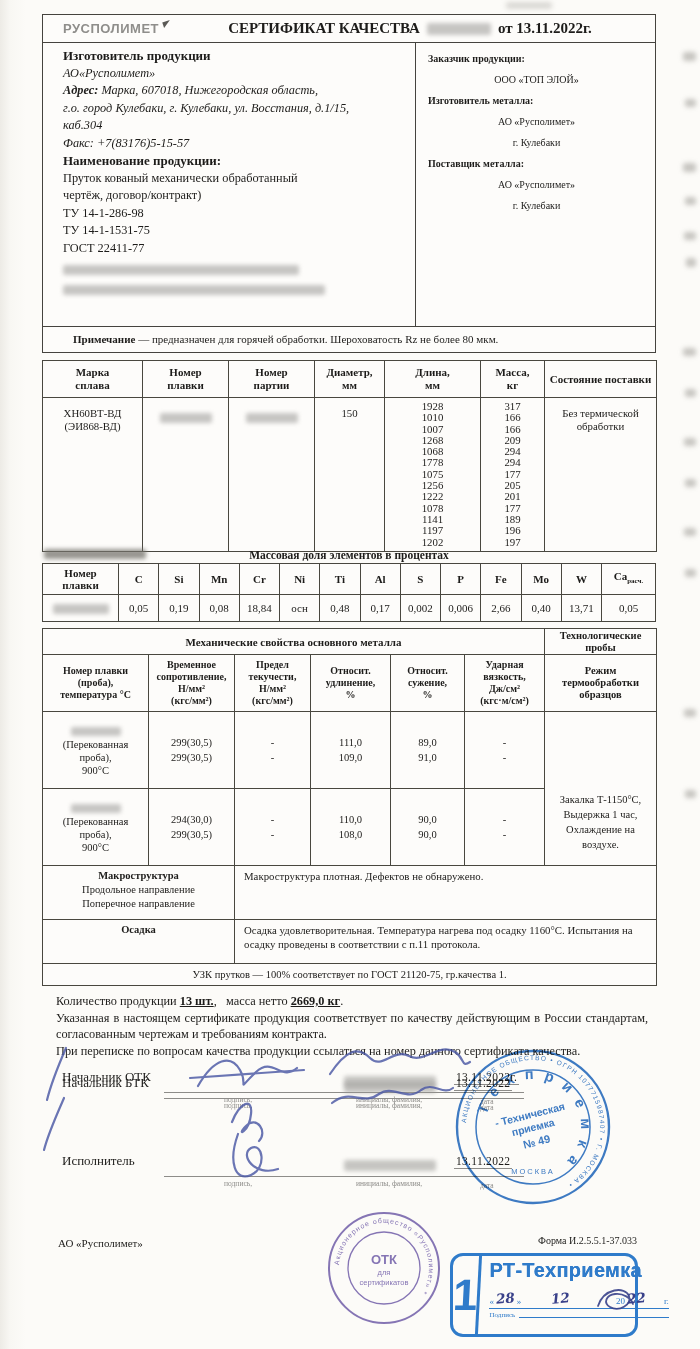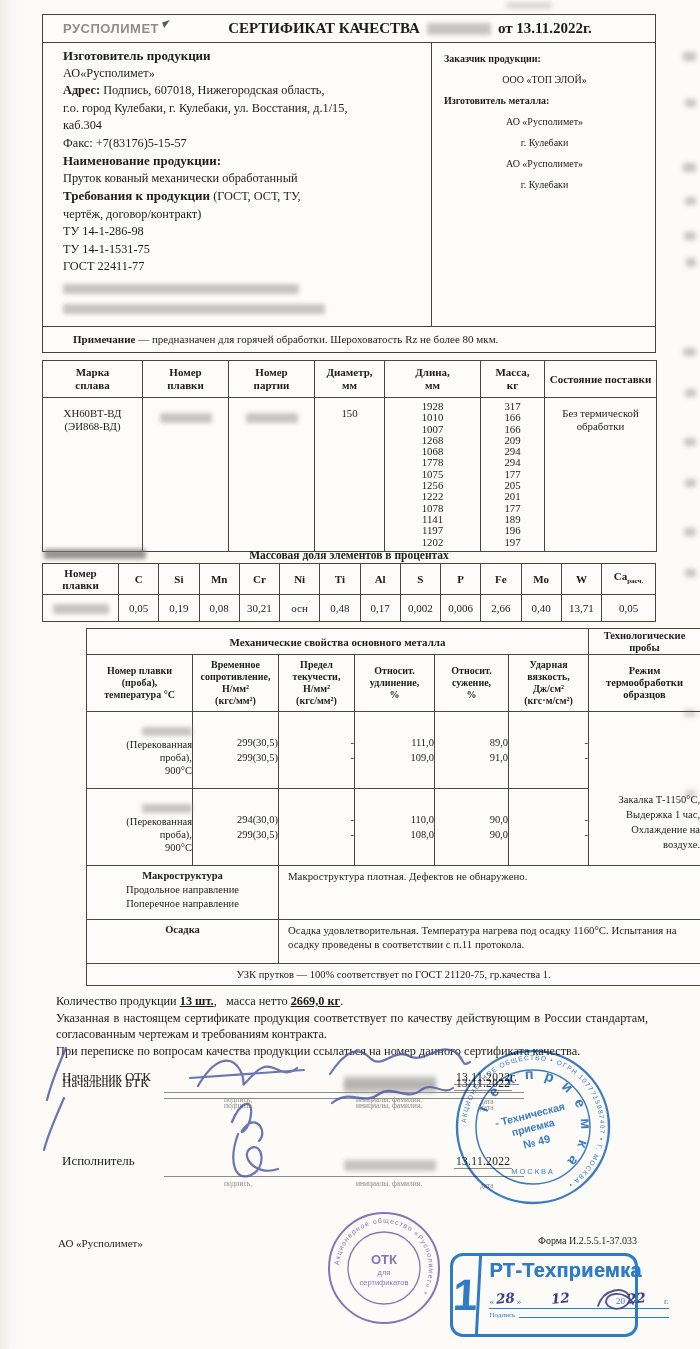--- a/index.html
+++ b/index.html
@@ -1,34 +1,34 @@
 <!DOCTYPE html>
 <html><head>
 <meta charset="utf-8">
 <style>
   html,body{margin:0;padding:0;background:#efeeea;}
   .page{position:relative;width:700px;height:1349px;margin:0 auto;background:#fcfbf8;
         font-family:"Liberation Serif","DejaVu Serif",serif;color:#1d1c1a;overflow:hidden;
         background-image:linear-gradient(90deg,#edebe6 0,#f8f7f3 10px,#fcfbf8 26px);}
-  .b{font-weight:bold}.i{}.pre{white-space:pre-line}
+  .b{font-weight:bold}.i{font-style:italic}.pre{white-space:pre-line}
   .fs13{font-size:13px}
   .redact{background:#9a9996;opacity:.55;filter:blur(2px);border-radius:2px;display:inline-block;vertical-align:middle;}
   .redact.dark{background:#77756f;opacity:.75;}
   .blob{position:absolute;background:#b9b7b2;filter:blur(2.5px);opacity:.8;border-radius:2px;}
 
   
   .info-box{position:absolute;left:42px;top:14px;width:612px;border:1.6px solid #45433e;background:rgba(255,255,255,.35);}
   .hdr-row{height:27px;border-bottom:1.6px solid #45433e;display:flex;align-items:center;padding:0 6px;}
   .logo{margin-left:14px;font-family:"Liberation Sans",sans-serif;font-weight:bold;font-size:13px;
         color:#8f8e8b;letter-spacing:.5px;white-space:nowrap;}
   .logo-flag{display:inline-block;width:0;height:0;border-left:8px solid #5a5955;border-bottom:6px solid transparent;
         transform:rotate(-18deg);margin-left:4px;vertical-align:top;}
   .doc-title{flex:1;text-align:center;font-weight:bold;font-size:15px;display:flex;justify-content:center;align-items:center;gap:7px;}
   .cols{display:flex;min-height:283px;}
-  .col-left{width:346px;border-right:1.5px solid #45433e;padding:4px 22px 4px 20px;font-size:12.3px;line-height:17.5px;}
+  .col-left{width:346px;border-right:1.5px solid #45433e;padding:4px 6px 4px 20px;font-size:12.3px;line-height:17.5px;}
   .col-right{flex:1;padding:5px 10px 0 12px;font-size:10px;line-height:21px;}
   .rc-h{font-weight:bold;}
   .rc-v{text-align:center;}
   .note-row{border-top:1.6px solid #45433e;padding:6px 10px 7px 30px;font-size:11px;}
 
   
   .tbl{border-collapse:collapse;table-layout:fixed;position:absolute;left:42px;width:614px;background:rgba(255,255,255,.3);}
   .tbl th,.tbl td{border:1.3px solid #49473f;padding:0;}
   .tbl th{font-weight:bold;}
   .tbl1{top:360px;font-size:10.8px;text-align:center;border-radius:15px;}
@@ -37,24 +37,24 @@
   .tbl1 .list div{line-height:11.3px;font-size:10.8px;}
   .tbl1 .pad-top{padding-top:6px;line-height:13px;}
   .tbl1 td{padding-top:3px;padding-bottom:3px;}
 
   .chem-title{position:absolute;left:42px;top:549px;width:614px;text-align:center;font-weight:bold;font-size:11.5px;}
   .tbl2{top:563px;font-size:11px;text-align:center;}
   .tbl2 th{height:30px;font-size:11px;line-height:12px;}
   .tbl2 td{height:26px;vertical-align:middle;}
   .tbl2 sub{font-size:7px;}
 
-  .tbl3{top:628px;font-size:10.5px;text-align:center;margin-left:44px;}
+  .tbl3{top:628px;font-size:10.5px;text-align:center;}
   .tbl3 .band-a{height:26px;font-size:11px;}
   .tbl3 .band-b th{height:56px;line-height:12px;font-size:10px;vertical-align:middle;}
-  .tbl3 .data-row td{height:76px;vertical-align:middle;line-height:15px;text-align:right;}
+  .tbl3 .data-row td{height:76px;vertical-align:middle;line-height:15px;}
   .tbl3 .heat{vertical-align:middle;line-height:14px;padding-top:66px;height:auto;}
   .tbl3 .row-macro td{height:50px;vertical-align:top;line-height:14px;padding-top:3px;}
   .tbl3 .row-osadka td{height:40px;vertical-align:top;line-height:14px;padding-top:3px;}
   .tbl3 .left-txt{text-align:left;padding-left:9px;padding-right:6px;font-size:10.8px;}
   .tbl3 .row-uzk td{height:21px;vertical-align:middle;font-size:10.5px;}
 
   
   .summary{position:absolute;left:56px;top:993px;width:592px;font-size:12.3px;line-height:16.5px;}
   .summary .just{text-align:justify;}
   .uline{font-weight:bold;text-decoration:underline;}
@@ -117,40 +117,40 @@
       <div class="doc-title">
         <span>СЕРТИФИКАТ КАЧЕСТВА</span>
         <span class="redact" style="width:64px;height:12px"></span>
         <span>от 13.11.2022г.</span>
       </div>
     </div>
     <div class="cols">
       <div class="col-left">
         <div class="b fs13">Изготовитель продукции</div>
         <div class="i">АО«Русполимет»</div>
-        <div class="i"><span class="b">Адрес:</span> <span>Подпись, 607018, Нижегородская область,</span></div>
+        <div class="i"><span class="b">Адрес:</span> <span>Марка, 607018, Нижегородская область,</span></div>
         <div class="i">г.о. город Кулебаки, г. Кулебаки, ул. Восстания, д.1/15,</div>
         <div class="i">каб.304</div>
         <div class="i">Факс: +7(83176)5-15-57</div>
         <div class="b fs13">Наименование продукции:</div>
         <div>Пруток кованый механически обработанный</div>
-        <div><span class="b fs13">Требования к продукции</span> <span>(ГОСТ, ОСТ, ТУ,</span></div>
         <div>чертёж, договор/контракт)</div>
         <div>ТУ 14-1-286-98</div>
         <div>ТУ 14-1-1531-75</div>
         <div>ГОСТ 22411-77</div>
         <div class="redact" style="width:236px;height:10px;margin-top:8px"></div>
         <div class="redact" style="width:262px;height:10px;margin-top:10px;display:block"></div>
       </div>
       <div class="col-right">
         <div class="rc-h">Заказчик продукции:</div>
         <div class="rc-v">ООО «ТОП ЭЛОЙ»</div>
         <div class="rc-h">Изготовитель металла:</div>
         <div class="rc-v">АО «Русполимет»</div>
         <div class="rc-v">г. Кулебаки</div>
+        <div class="rc-h">Поставщик металла:</div>
         <div class="rc-v">АО «Русполимет»</div>
         <div class="rc-v">г. Кулебаки</div>
       </div>
     </div>
     <div class="note-row">
       <span class="b">Примечание</span>
       <span>— предназначен для горячей обработки. Шероховатость Rz не более 80 мкм.</span>
     </div>
   </div>
 
@@ -268,21 +268,21 @@
       <th>Fe</th>
       <th>Mo</th>
       <th>W</th>
       <th><span>Ca</span><sub>расч.</sub></th>
     </tr>
     <tr>
       <td><span class="redact" style="width:56px;height:10px"></span></td>
       <td>0,05</td>
       <td>0,19</td>
       <td>0,08</td>
-      <td>30,21</td>
+      <td>18,84</td>
       <td>осн</td>
       <td>0,48</td>
       <td>0,17</td>
       <td>0,002</td>
       <td>0,006</td>
       <td>2,66</td>
       <td>0,40</td>
       <td>13,71</td>
       <td>0,05</td>
     </tr>

